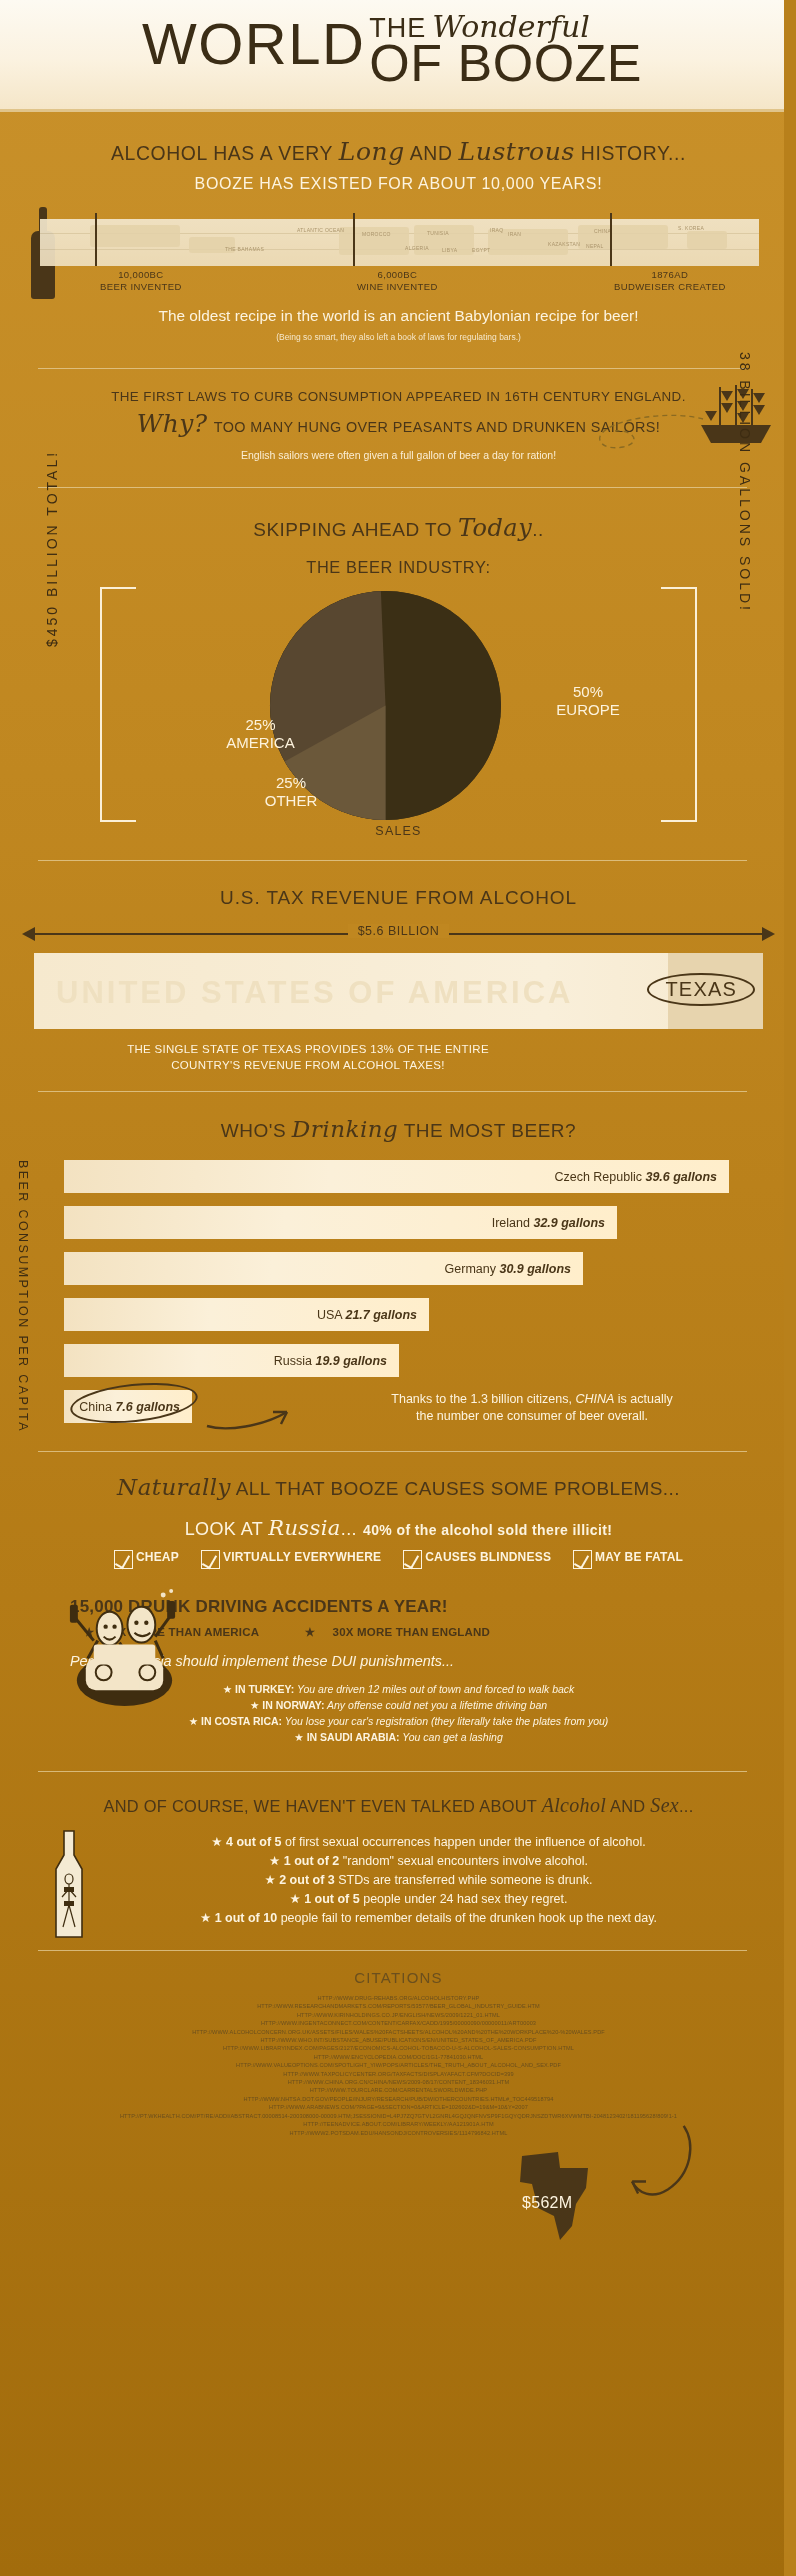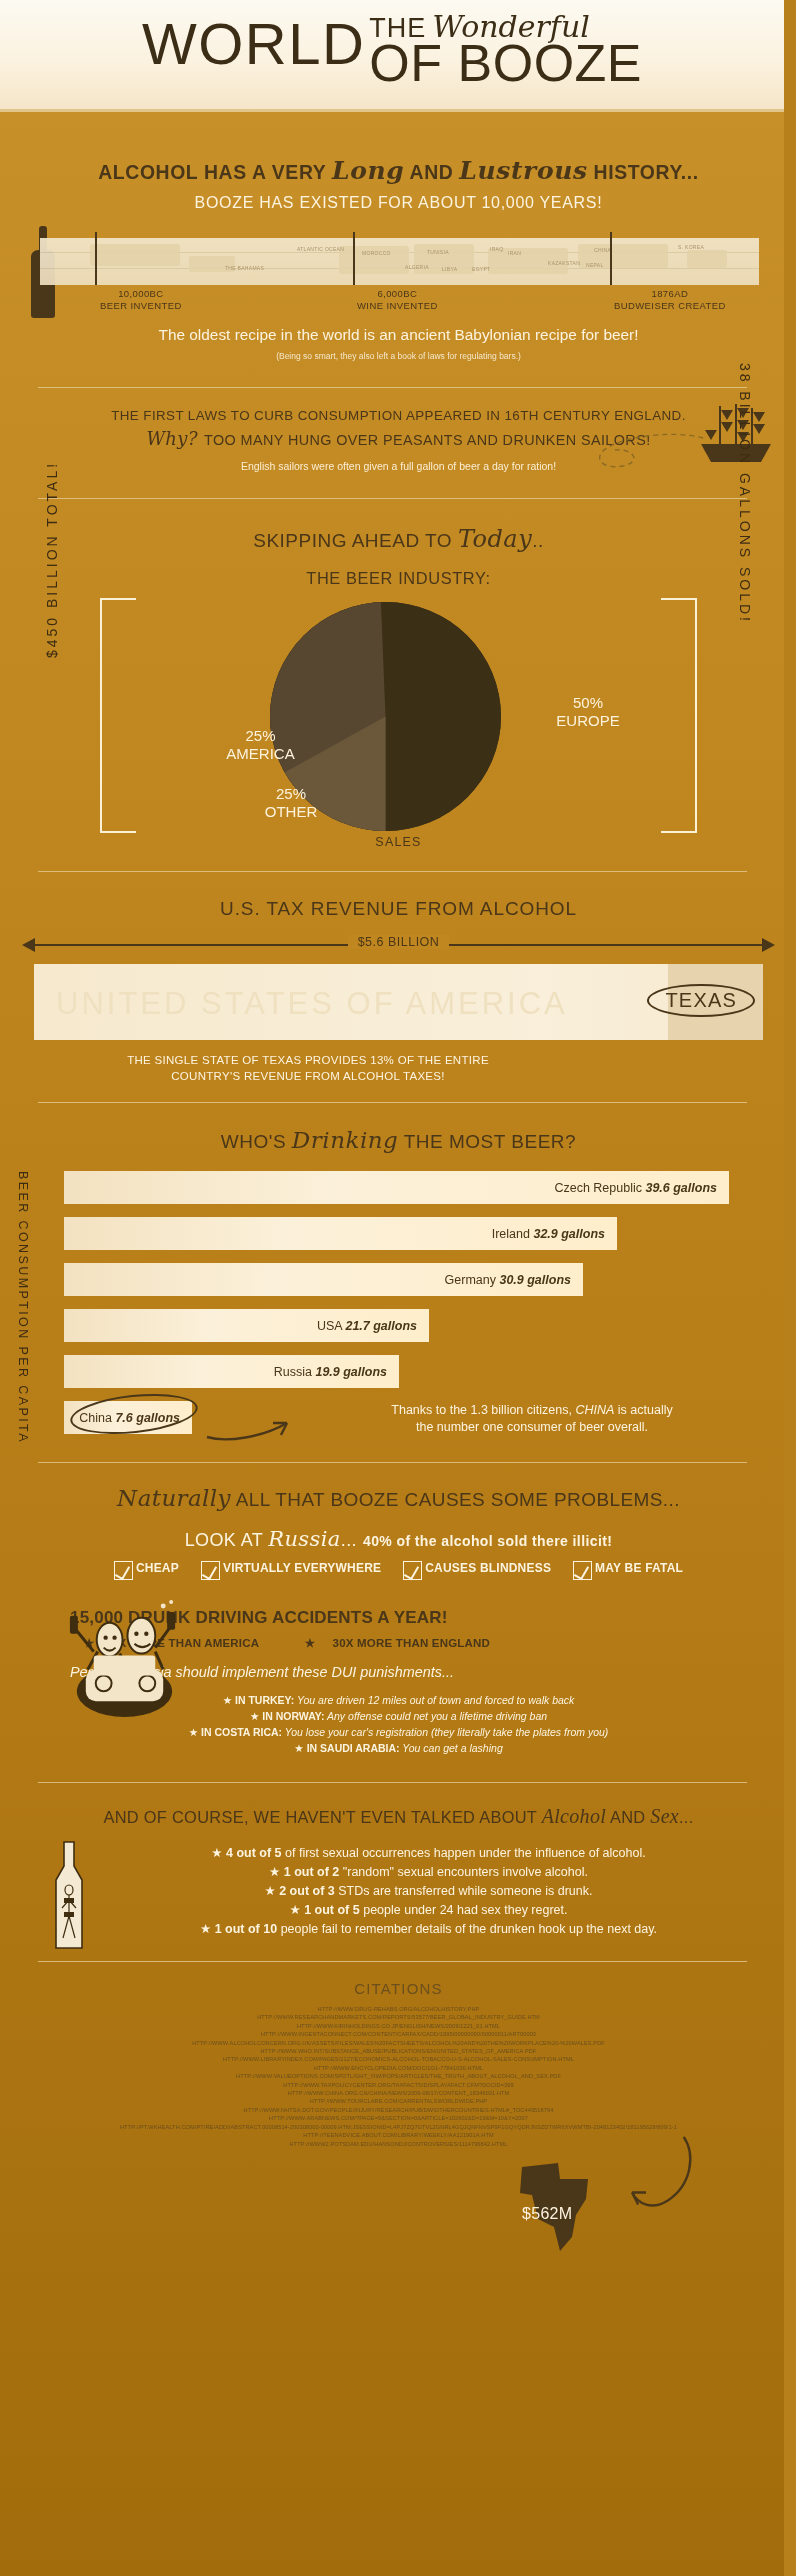--- a/index.html
+++ b/index.html
@@ -79,21 +79,21 @@
     font-style: italic;
   }
   .hdr-dark {
     color: #4a3618;
     font-size: 19px;
     letter-spacing: 0.6px;
     font-weight: 400;
   }
 
   
-  .hist-title { padding-top: 44px; font-size: 19.4px; font-weight: bold; }
+  .hist-title { padding-top: 25px; font-size: 19.4px; }
   .hist-sub {
     margin-top: 9px;
     font-size: 16px;
     letter-spacing: 0.7px;
     color: #fdf4e0;
   }
   .timeline-wrap { position: relative; height: 92px; margin-top: 14px; }
   .map-strip {
     position: absolute;
     left: 40px; top: 12px;
@@ -138,21 +138,21 @@
   .paren {
     margin-top: 7px;
     font-size: 8.5px;
     color: #f6e8cb;
   }
 
   
   .laws { padding-top: 20px; }
   .laws-l1 { font-size: 13.4px; letter-spacing: 0.4px; color:#4a3618; }
   .laws-l2 { margin-top: 5px; font-size: 14.4px; letter-spacing:0.4px; color:#4a3618; }
-  .laws-l2 .script { font-size: 18px; margin-right: 2px; text-align: center; }
+  .laws-l2 .script { font-size: 25px; margin-right: 2px; text-align: center; }
   .laws-l3 { margin-top: 11px; font-size: 10.5px; color:#fbeed4; }
   .ship { position:absolute; right: 22px; top: 14px; width: 78px; height: 62px; }
   .dash-loop { position:absolute; right: 92px; top: 44px; width: 120px; height: 40px; }
 
   
   .today { padding-top: 26px; font-size: 19px; letter-spacing:0.5px; color:#4a3618;}
   .today .script { font-size: 24px; }
   .industry { margin-top: 16px; font-size: 16.4px; letter-spacing:0.6px; color:#4a3618; }
   .pie-area { position: relative; height: 247px; margin-top: 10px; }
   .bracket {
@@ -194,21 +194,21 @@
   .usabar .base {
     position:absolute; inset:0;
     background: linear-gradient(90deg,#f6e9ce 0%,#f9efda 70%,#f6e9ce 100%);
   }
   .usabar .texaspart {
     position:absolute; right:0; top:0; bottom:0; width: 13%;
     background: #e7d4ae;
   }
   .usabar .usalbl {
     position:absolute; left: 22px; top: 22px;
-    font-size: 31px; letter-spacing: 3px; color: #efe0c0; font-weight:400;
+    font-size: 31px; letter-spacing: 3px; color: #efe0c0; font-weight:700;
   }
   .texas-circle {
     position:absolute; right: 8px; top: 20px;
     font-size: 20px; letter-spacing: 1.2px; color:#4a3618;
     padding: 3px 16px;
     border: 2px solid #4a3618; border-radius: 50%;
   }
   .texas-shape { position:absolute; left: 514px; top: 1289px; width: 86px; height: 92px; }
   .t735 { position:absolute; left: 522px; top: 1333px; font-size: 16px; color:#fdf4e0; letter-spacing:0.3px; }
   .tax-note { margin-top: 12px; font-size: 11.5px; line-height: 16px; color:#fdf4e0; letter-spacing:0.3px; padding-right: 209px; padding-left: 28px; }

